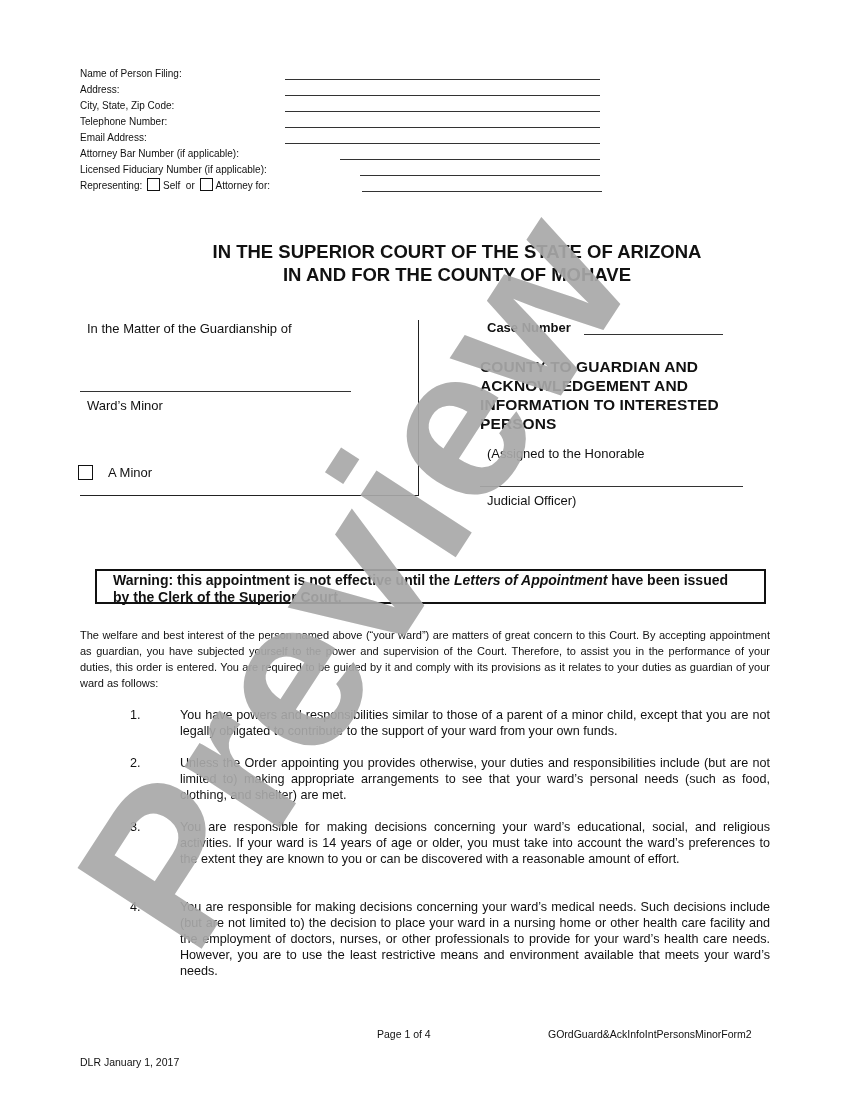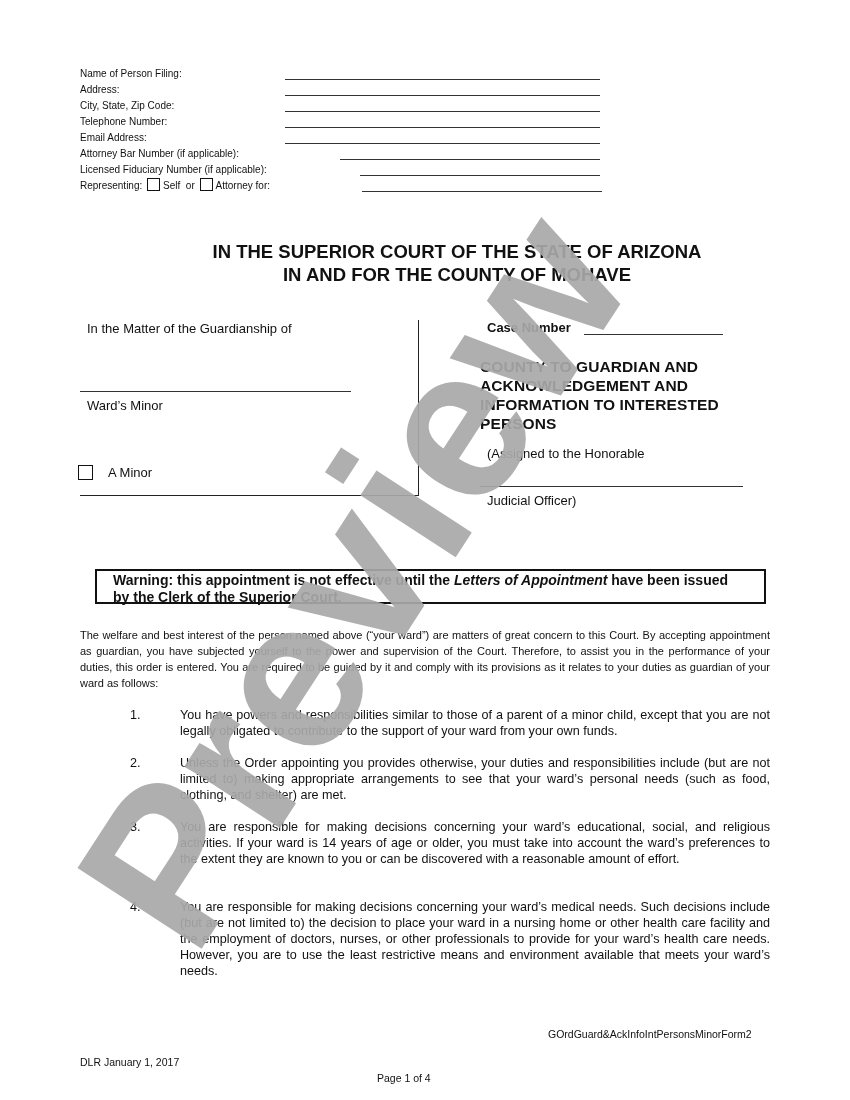--- a/index.html
+++ b/index.html
@@ -119,18 +119,18 @@
 <div class="item" style="top:819px;">
   <span class="num">3.</span>
   <span class="txt">You are responsible for making decisions concerning your ward’s educational, social, and religious activities.  If your ward is 14 years of age or older, you must take into account the ward’s preferences to the extent they are known to you or can be discovered with a reasonable amount of effort.</span>
 </div>
 <div class="item" style="top:899px;">
   <span class="num">4.</span>
   <span class="txt">You are responsible for making decisions concerning your ward’s medical needs. Such decisions include (but are not limited to) the decision to place your ward in a nursing home or other health care facility and the employment of doctors, nurses, or other professionals to provide for your ward’s health care needs. However, you are to use the least restrictive means and environment available that meets your ward’s needs.</span>
 </div>
 
 <div class="footer" style="left:80px;margin-top:28px;">DLR January 1, 2017</div>
-<div class="footer" style="left:377px;margin-top:44px;">Page 1 of 4</div>
+<div class="footer" style="left:377px;">Page 1 of 4</div>
 <div class="footer" style="left:548px;">GOrdGuard&amp;AckInfoIntPersonsMinorForm2</div>
 
 <svg class="watermark" viewBox="0 0 850 1100">
   <text x="0" y="0" transform="translate(415,620) rotate(-57)" text-anchor="middle" font-family="Liberation Sans, sans-serif" font-weight="bold" font-size="215" fill="#a8a8a8" fill-opacity="0.92">Preview</text>
 </svg>
 
 </body></html>

